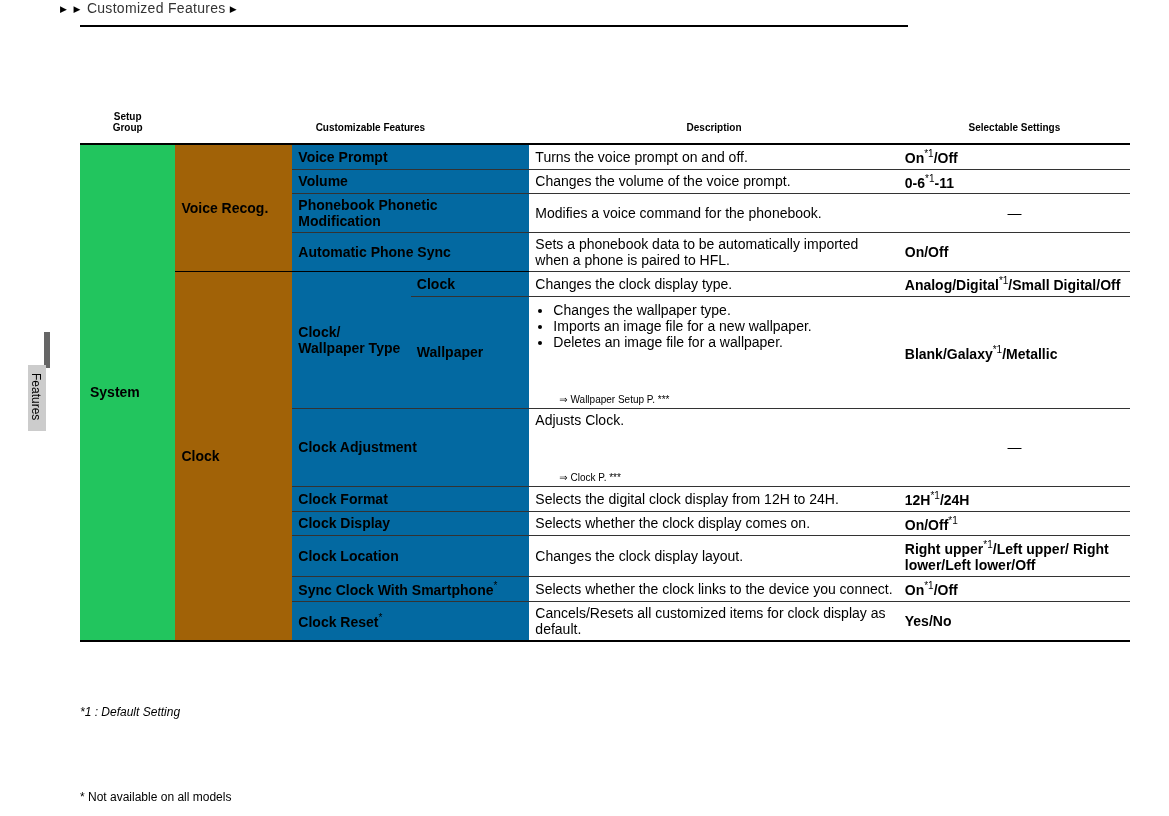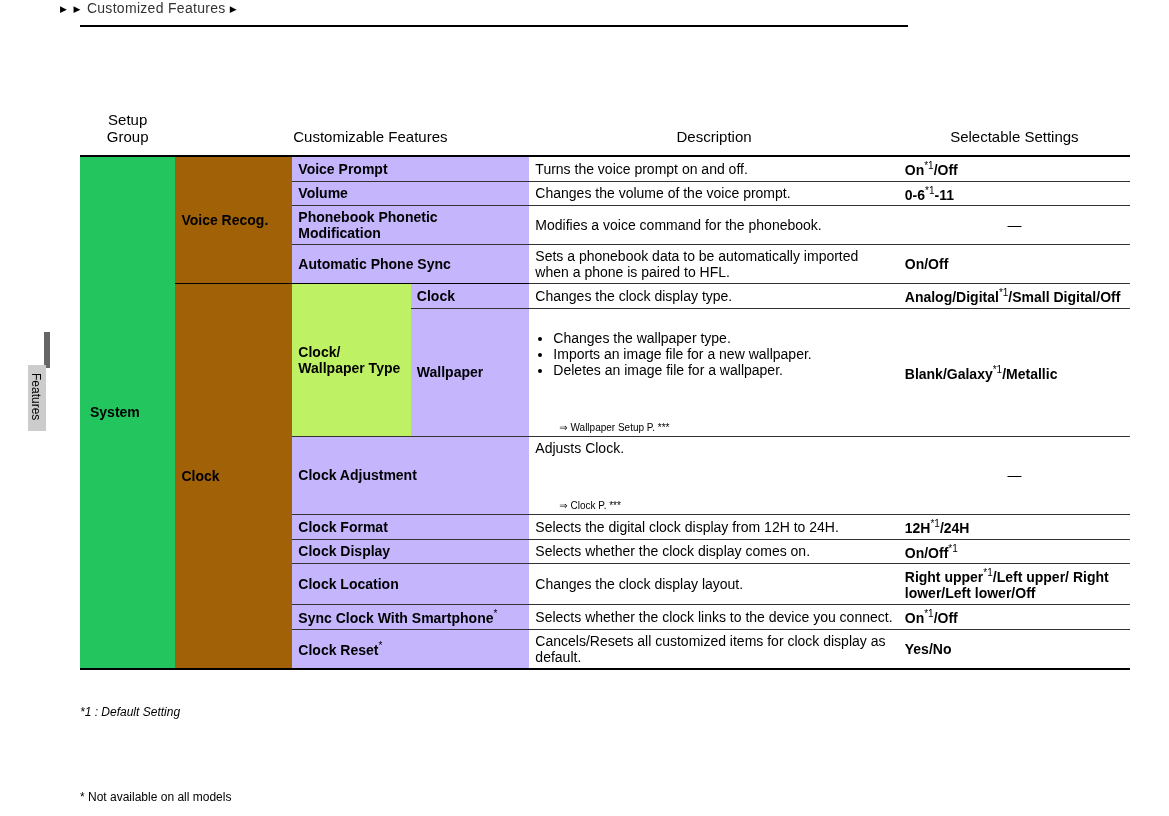--- a/index.html
+++ b/index.html
@@ -64,26 +64,26 @@
   }
   table.settings {
     position: absolute;
     left: 80px;
     top: 105px;
     width: 1050px;
     border-collapse: collapse;
     font-size: 14px;
   }
   table.settings thead th {
-    font-weight: normal;
+    font-weight: bold;
     text-align: center;
     padding: 6px 4px 10px 4px;
     border-bottom: 2px solid #000;
     vertical-align: bottom;
-    font-size: 15px;
+    font-size: 10px;
   }
   table.settings td {
     border-bottom: 1px solid #333;
     padding: 3px 6px;
     vertical-align: middle;
   }
   table.settings tbody tr:last-child td {
     border-bottom: 2px solid #000;
   }
   .col-group {
@@ -92,40 +92,40 @@
     width: 90px;
     box-sizing: border-box;
     padding-left: 10px !important;
   }
   .col-sub1 {
     background: #a16207;
     font-weight: bold;
     width: 110px;
   }
   .col-sub2 {
-    background: #bef264;
+    background: #0369a1;
     font-weight: bold;
     width: 110px;
   }
   .col-feat {
-    background: #c4b5fd;
+    background: #0369a1;
     font-weight: bold;
     width: 110px;
     margin-left: 43px;
   }
   .col-desc {
     width: 380px;
   }
   .col-sett {
     width: 225px;
     font-weight: bold;
   }
   .sup { font-size: 10px; vertical-align: super; font-weight: normal; }
   ul.wp {
-    margin: 18px 0 0 2px;
+    margin: 2px 0 0 2px;
     padding-left: 16px;
   }
   ul.wp li { margin: 0; padding: 0; }
   .ref {
     font-size: 10px;
     font-weight: normal;
     padding-left: 24px;
     display: block;
     margin-top: 44px;
   }

